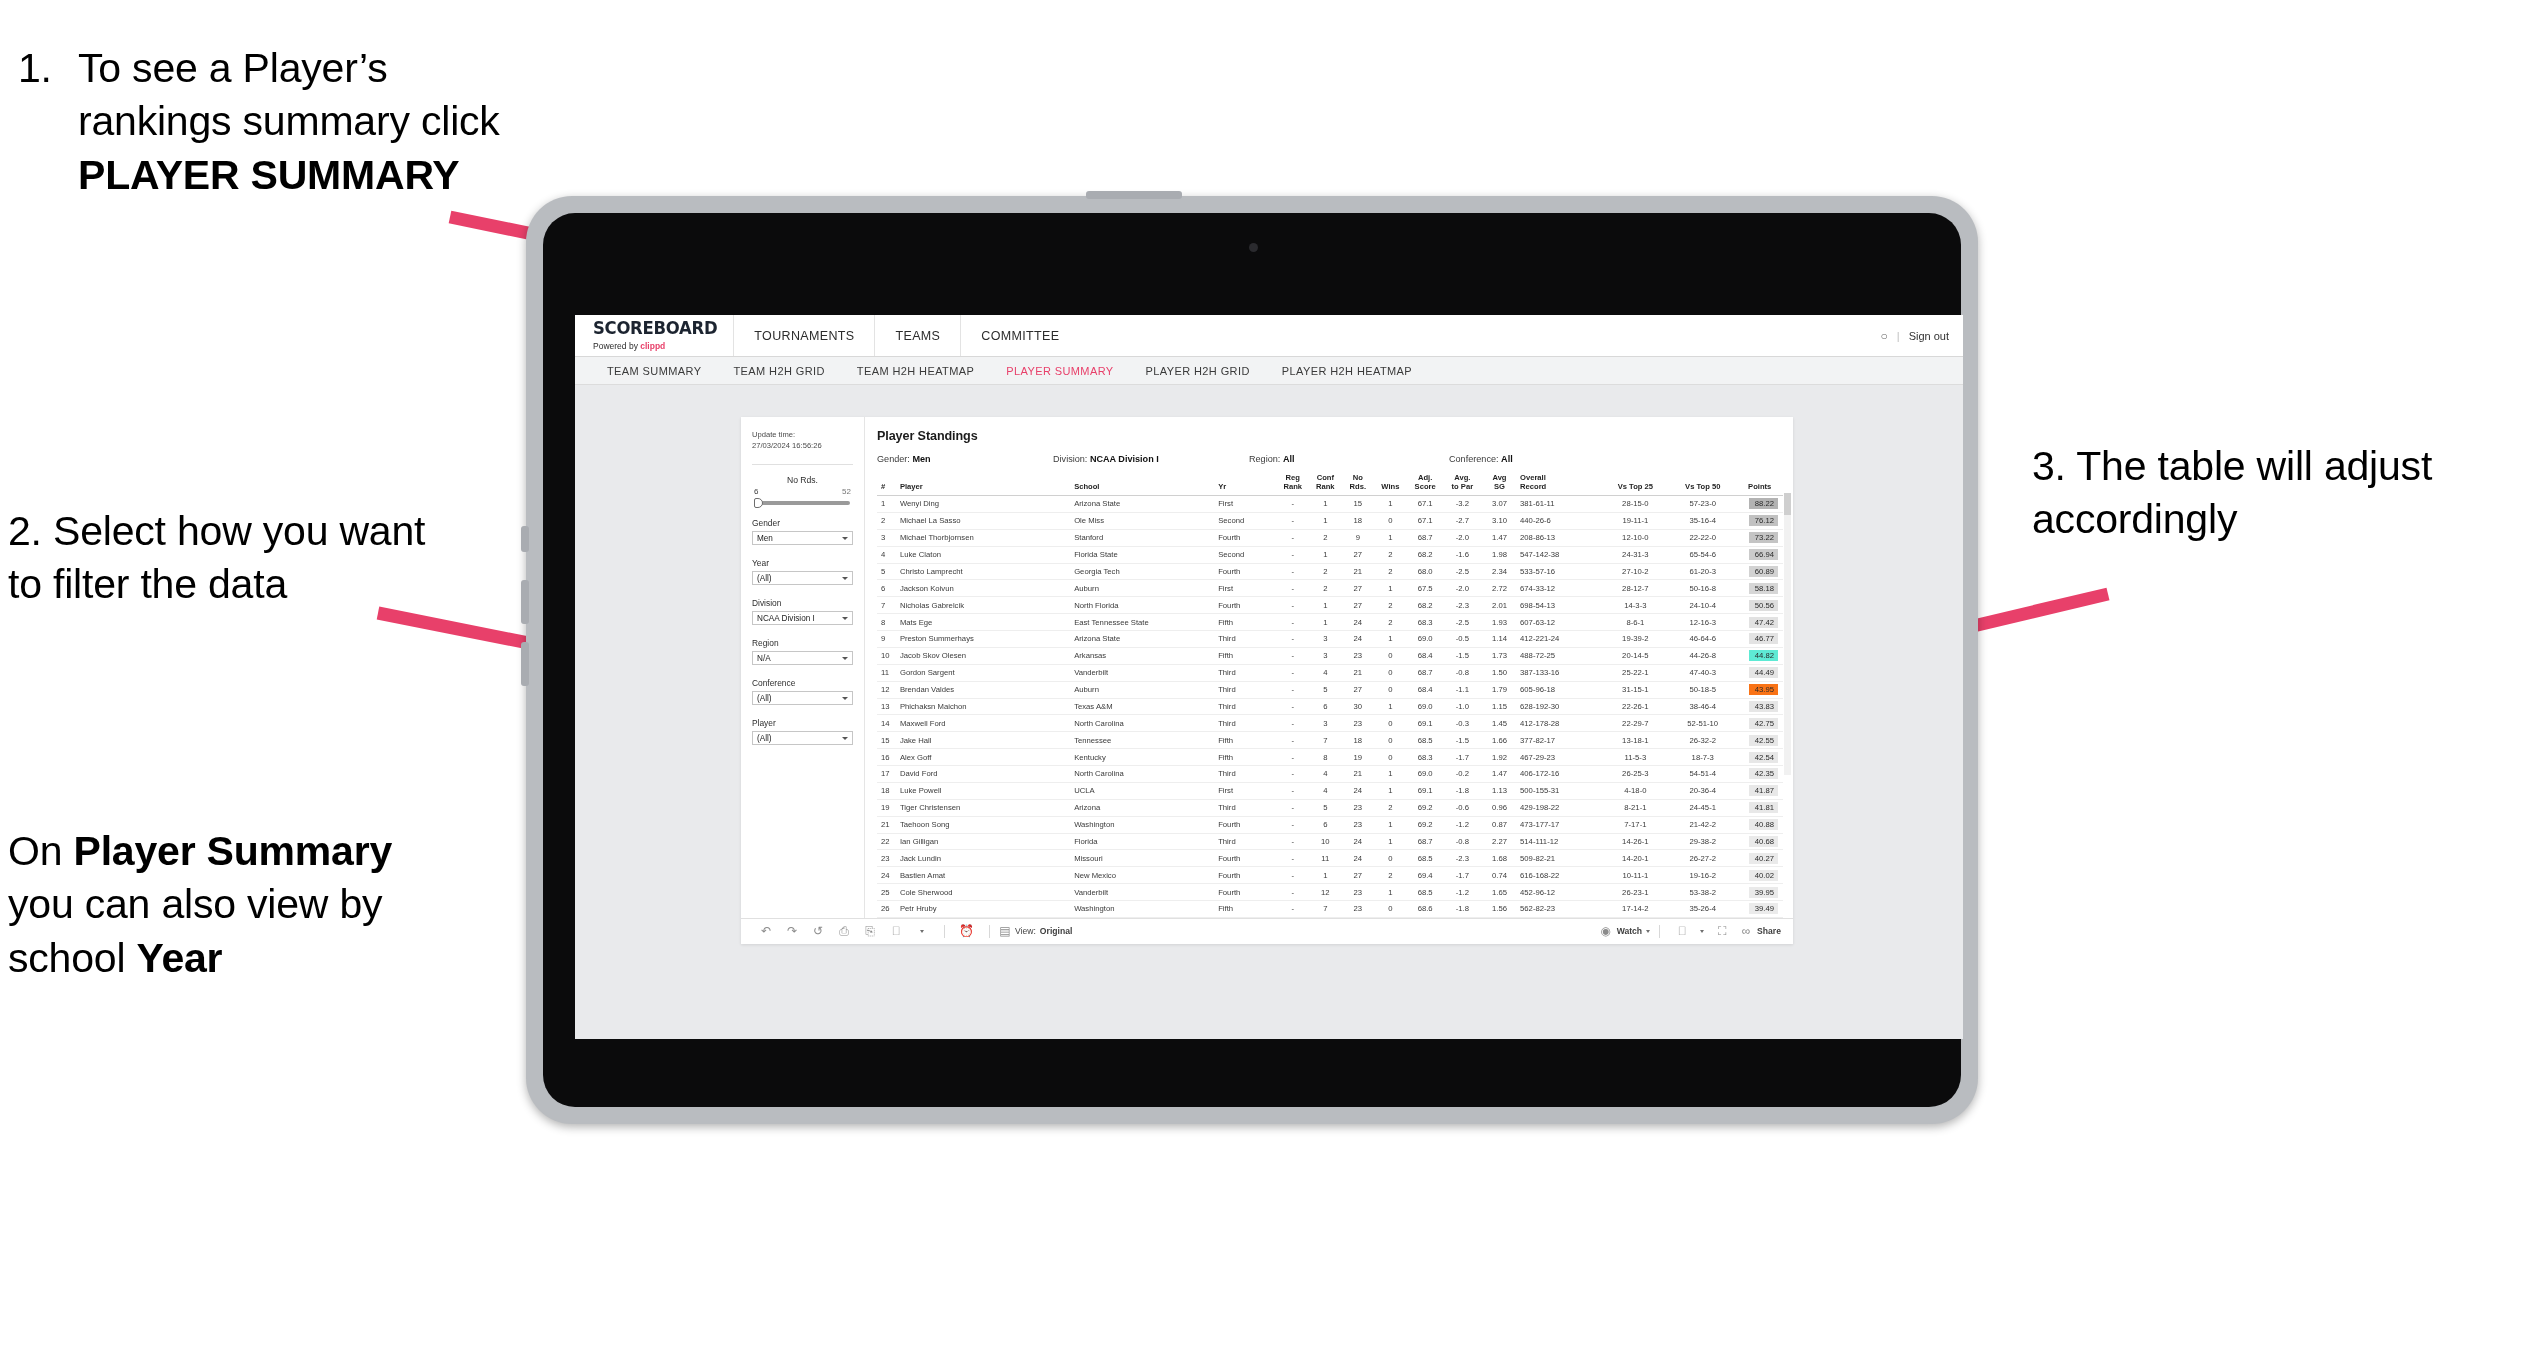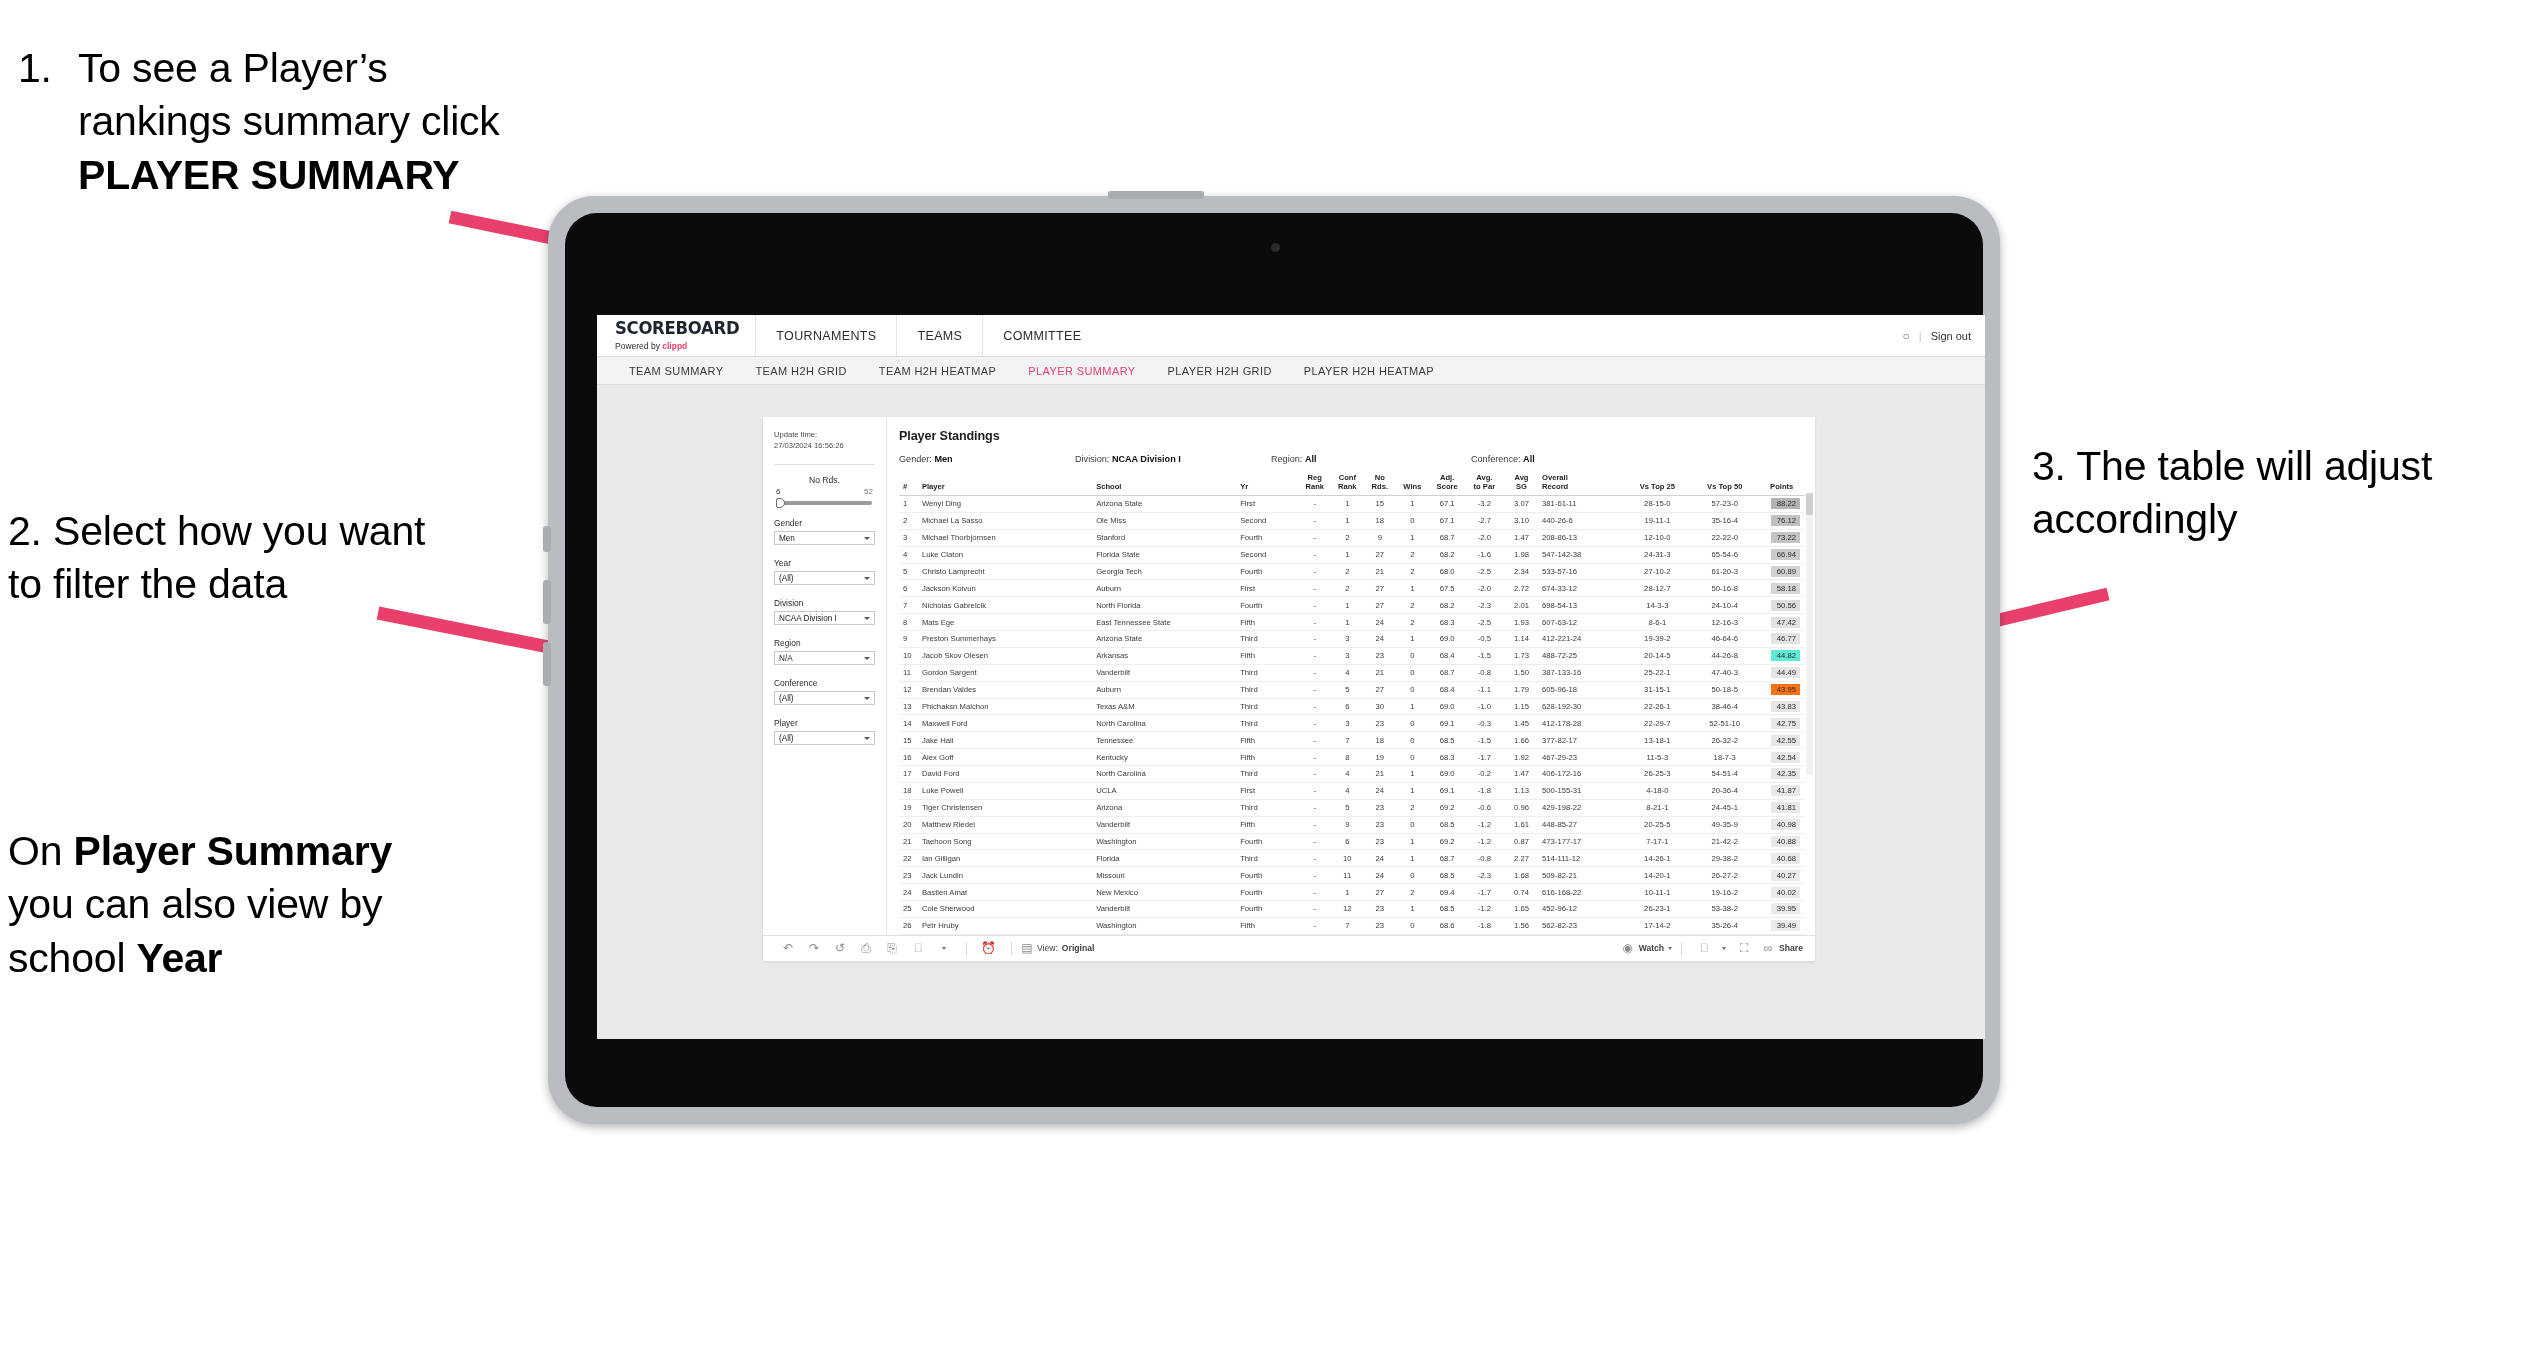--- a/index.html
+++ b/index.html
@@ -28,21 +28,21 @@
   #anno2 { left: 8px; top: 505px; width: 420px; font-size: 41px; }
   #anno3 { left: 8px; top: 825px; width: 430px; font-size: 41px; }
   #anno4 { left: 2032px; top: 440px; width: 500px; font-size: 41px; }
 
   
   .arrow { position: absolute; pointer-events: none; }
 
   
   .tablet {
     position: absolute;
-    left: 548px; top: 196px;
+    left: 526px; top: 196px;
     width: 1452px; height: 928px;
     background: #b9bcc0;
     border-radius: 46px;
     box-shadow: 0 3px 10px rgba(0,0,0,0.30);
   }
   .tablet-inner {
     position: absolute;
     left: 17px; top: 17px; right: 17px; bottom: 17px;
     background: #0b0b0c;
     border-radius: 32px;
@@ -717,37 +717,20 @@
                         <td class="c-wins">2</td>
                         <td class="c-adj">69.2</td>
                         <td class="c-atp">-0.6</td>
                         <td class="c-sg">0.96</td>
                         <td class="c-rec">429-198-22</td>
                         <td class="c-t25">8-21-1</td>
                         <td class="c-t50">24-45-1</td>
                         <td class="c-pts"><span style="background: rgb(232, 232, 232);">41.81</span></td>
                       </tr>
                       <tr>
-                        <td class="c-rank">20</td>
-                        <td class="c-player">Matthew Riedel</td>
-                        <td class="c-school">Vanderbilt</td>
-                        <td class="c-yr">Fifth</td>
-                        <td class="c-reg">-</td>
-                        <td class="c-conf">9</td>
-                        <td class="c-nords">23</td>
-                        <td class="c-wins">0</td>
-                        <td class="c-adj">68.5</td>
-                        <td class="c-atp">-1.2</td>
-                        <td class="c-sg">1.61</td>
-                        <td class="c-rec">448-85-27</td>
-                        <td class="c-t25">20-25-5</td>
-                        <td class="c-t50">49-35-9</td>
-                        <td class="c-pts"><span style="background: rgb(233, 233, 233);">40.98</span></td>
-                      </tr>
-                      <tr>
                         <td class="c-rank">21</td>
                         <td class="c-player">Taehoon Song</td>
                         <td class="c-school">Washington</td>
                         <td class="c-yr">Fourth</td>
                         <td class="c-reg">-</td>
                         <td class="c-conf">6</td>
                         <td class="c-nords">23</td>
                         <td class="c-wins">1</td>
                         <td class="c-adj">69.2</td>
                         <td class="c-atp">-1.2</td>

